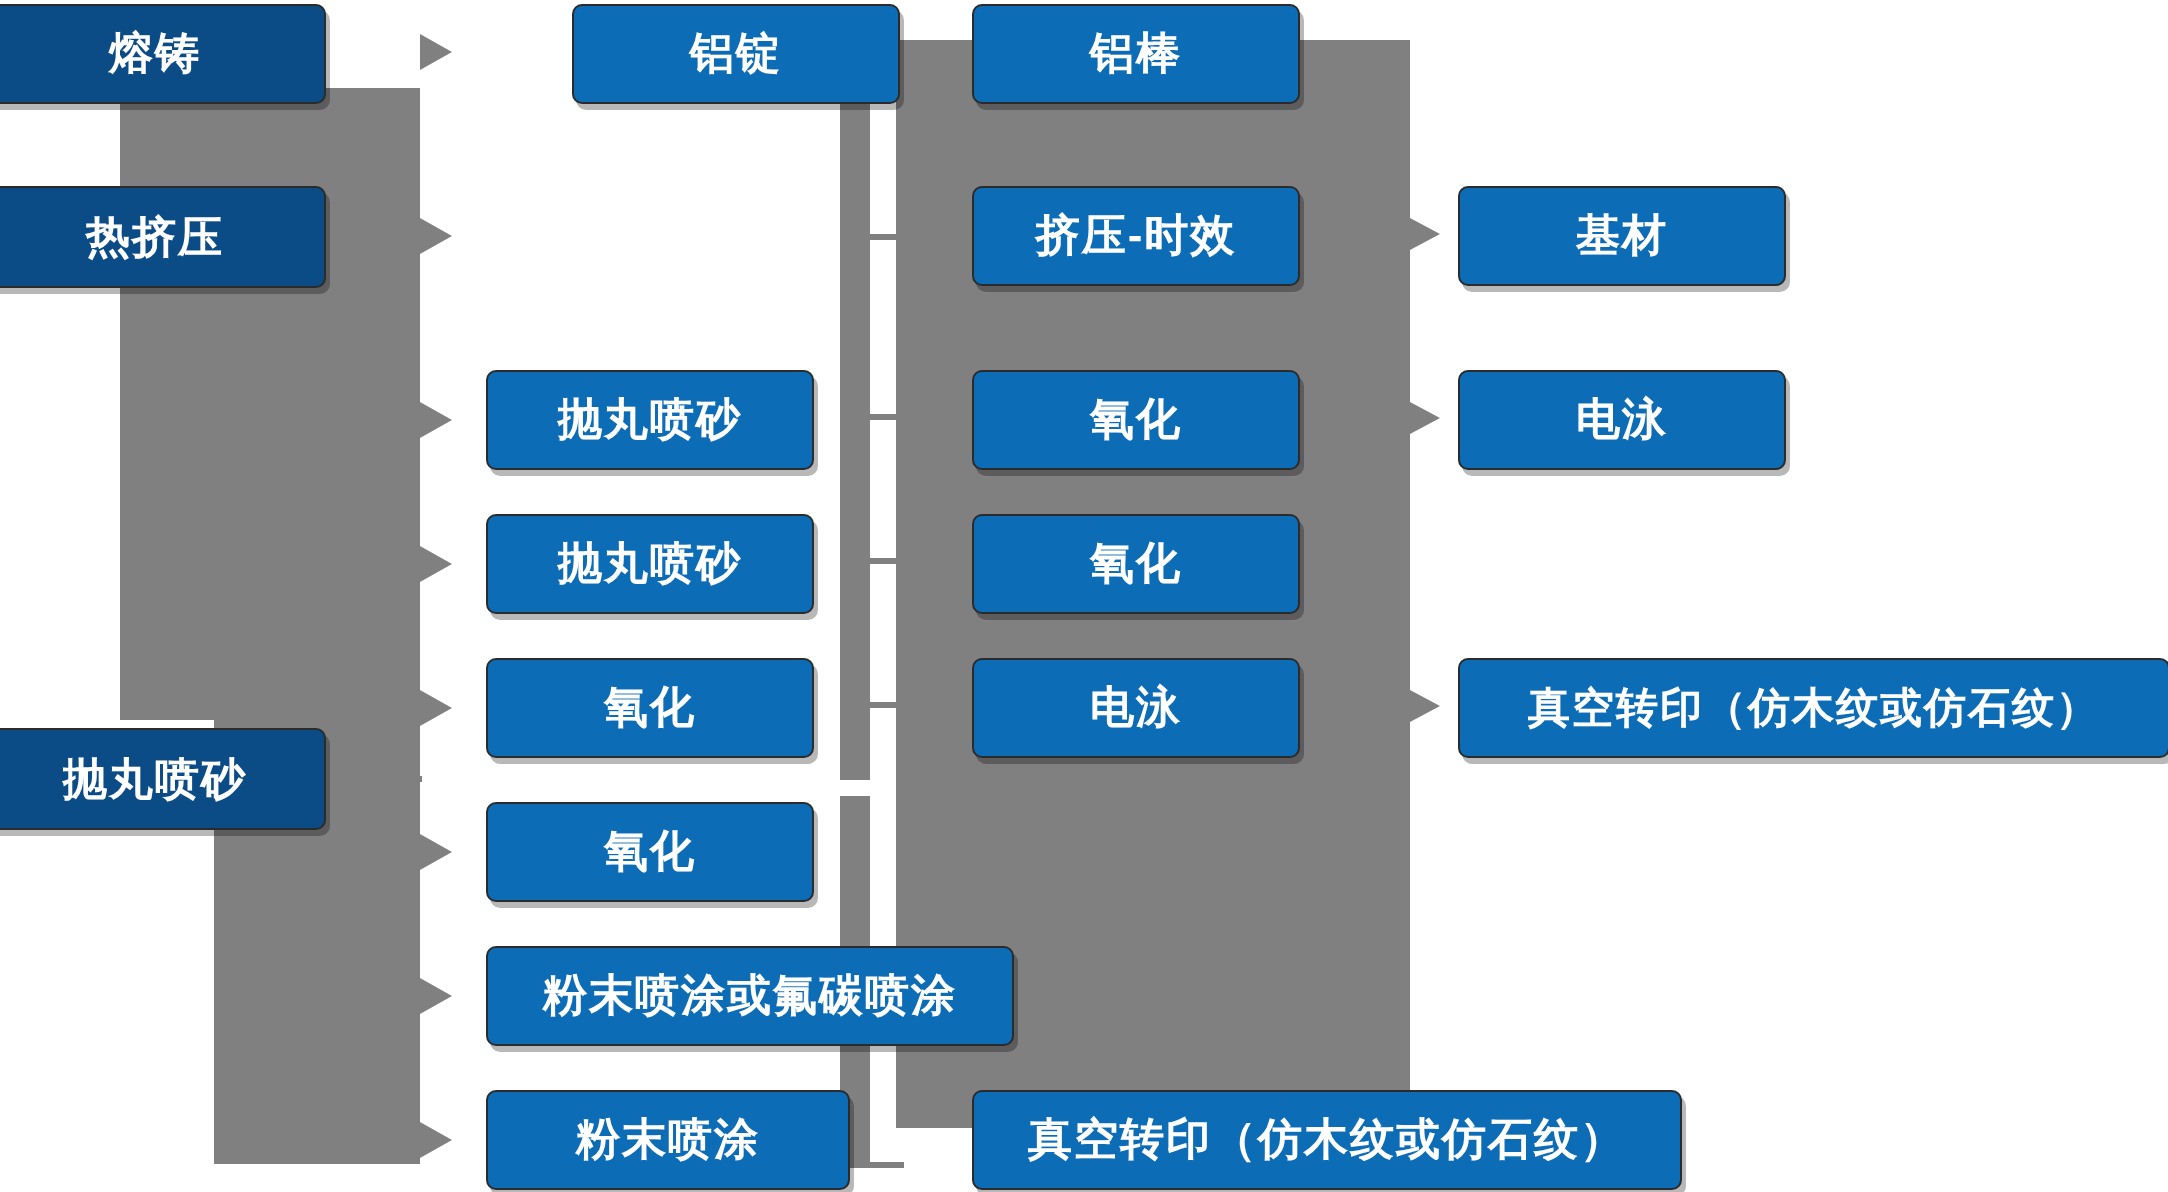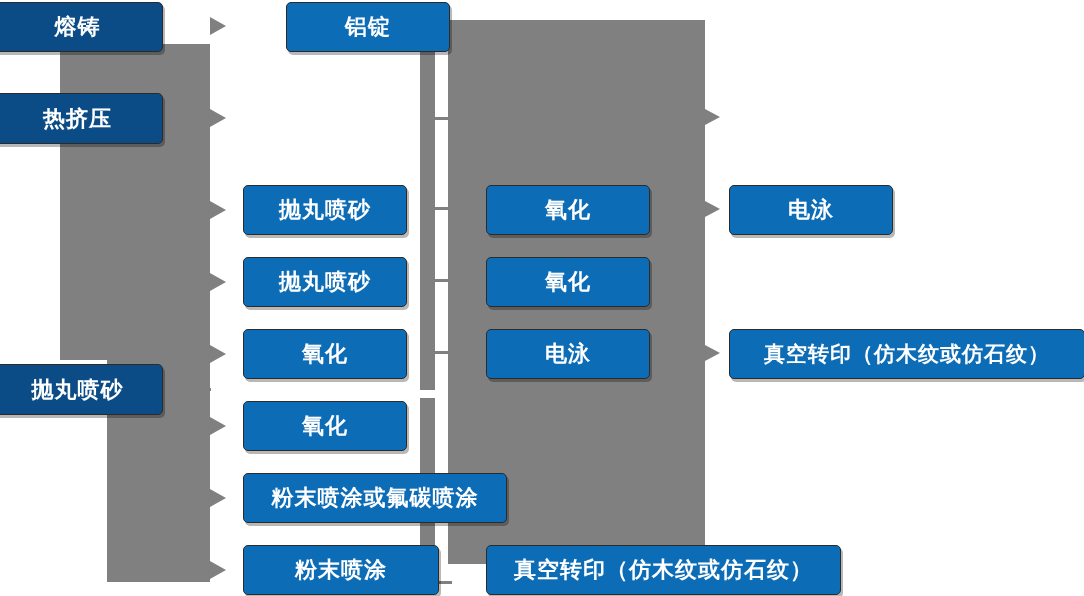--- a/index.html
+++ b/index.html
@@ -91,37 +91,46 @@
   </div>
   <div class="box bright f22" style="left:243px;top:329px;width:164px;height:50px;">
     <span class="lbl">氧化</span>
   </div>
   <div class="box bright f22" style="left:243px;top:401px;width:164px;height:50px;">
     <span class="lbl">氧化</span>
   </div>
   <div class="box bright f22" style="left:243px;top:473px;width:264px;height:50px;">
     <span class="lbl">粉末喷涂或氟碳喷涂</span>
   </div>
-  <div class="box bright f22" style="left:243px;top:545px;width:196px;height:50px;">
+  <div class="box bright f22" style="left:243px;top:545px;width:182px;height:50px;">
     <span class="lbl">粉末喷涂</span>
   </div>
 
+  <div class="box bright f22" style="left:486px;top:2px;width:164px;height:50px;">
+    <span class="lbl">铝棒</span>
+  </div>
+  <div class="box bright f22" style="left:486px;top:93px;width:164px;height:50px;">
+    <span class="lbl">挤压-时效</span>
+  </div>
   <div class="box bright f22" style="left:486px;top:185px;width:164px;height:50px;">
     <span class="lbl">氧化</span>
   </div>
   <div class="box bright f22" style="left:486px;top:257px;width:164px;height:50px;">
     <span class="lbl">氧化</span>
   </div>
   <div class="box bright f22" style="left:486px;top:329px;width:164px;height:50px;">
     <span class="lbl">电泳</span>
   </div>
   <div class="box bright f22" style="left:486px;top:545px;width:355px;height:50px;">
     <span class="lbl">真空转印（仿木纹或仿石纹）</span>
   </div>
 
+  <div class="box bright f22" style="left:729px;top:93px;width:164px;height:50px;">
+    <span class="lbl">基材</span>
+  </div>
   <div class="box bright f22" style="left:729px;top:185px;width:164px;height:50px;">
     <span class="lbl">电泳</span>
   </div>
   <div class="box bright f21" style="left:729px;top:329px;width:356px;height:50px;">
     <span class="lbl">真空转印（仿木纹或仿石纹）</span>
   </div>
 
 </div>
 
 </body></html>

